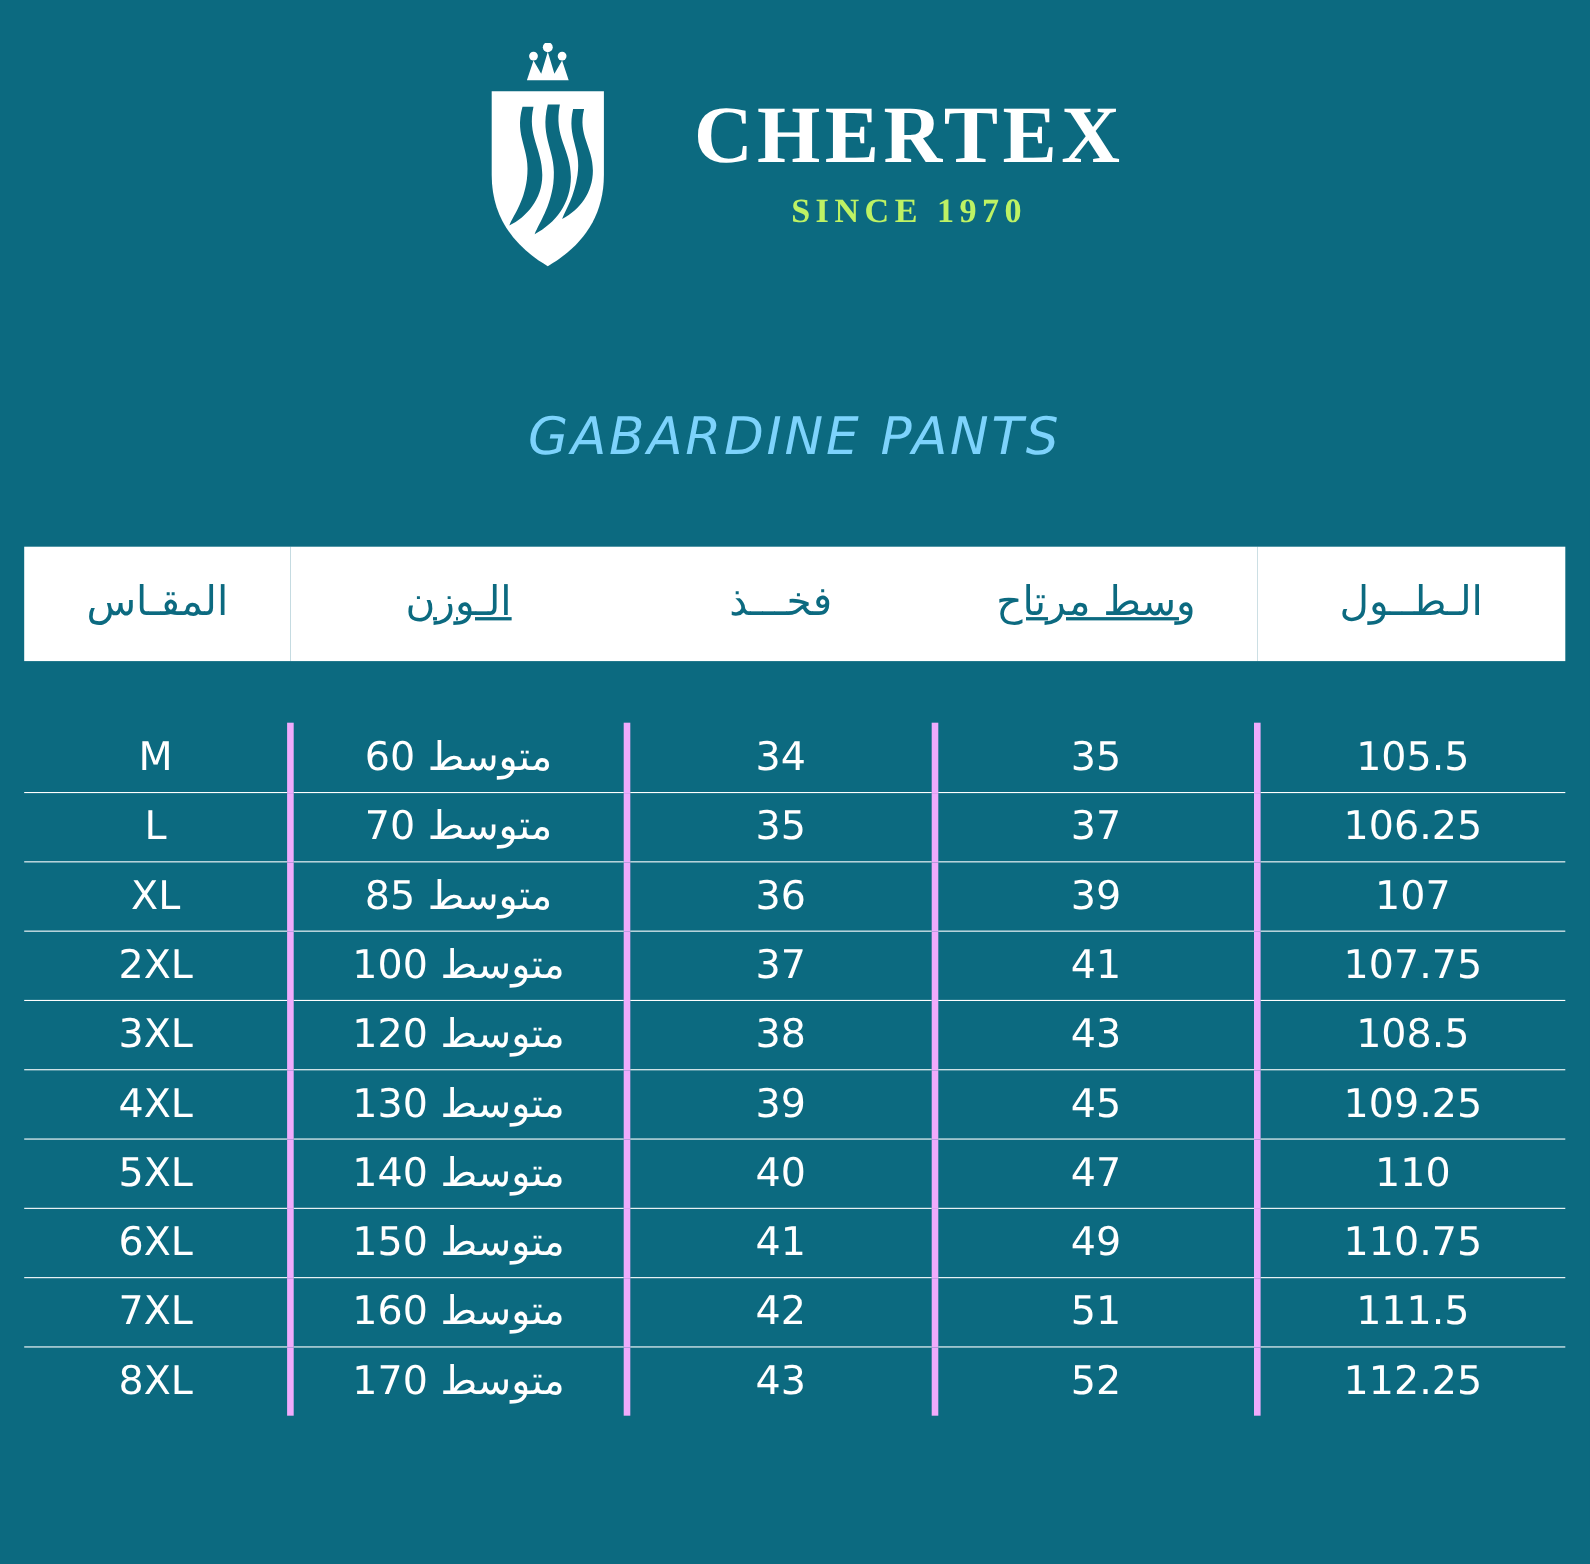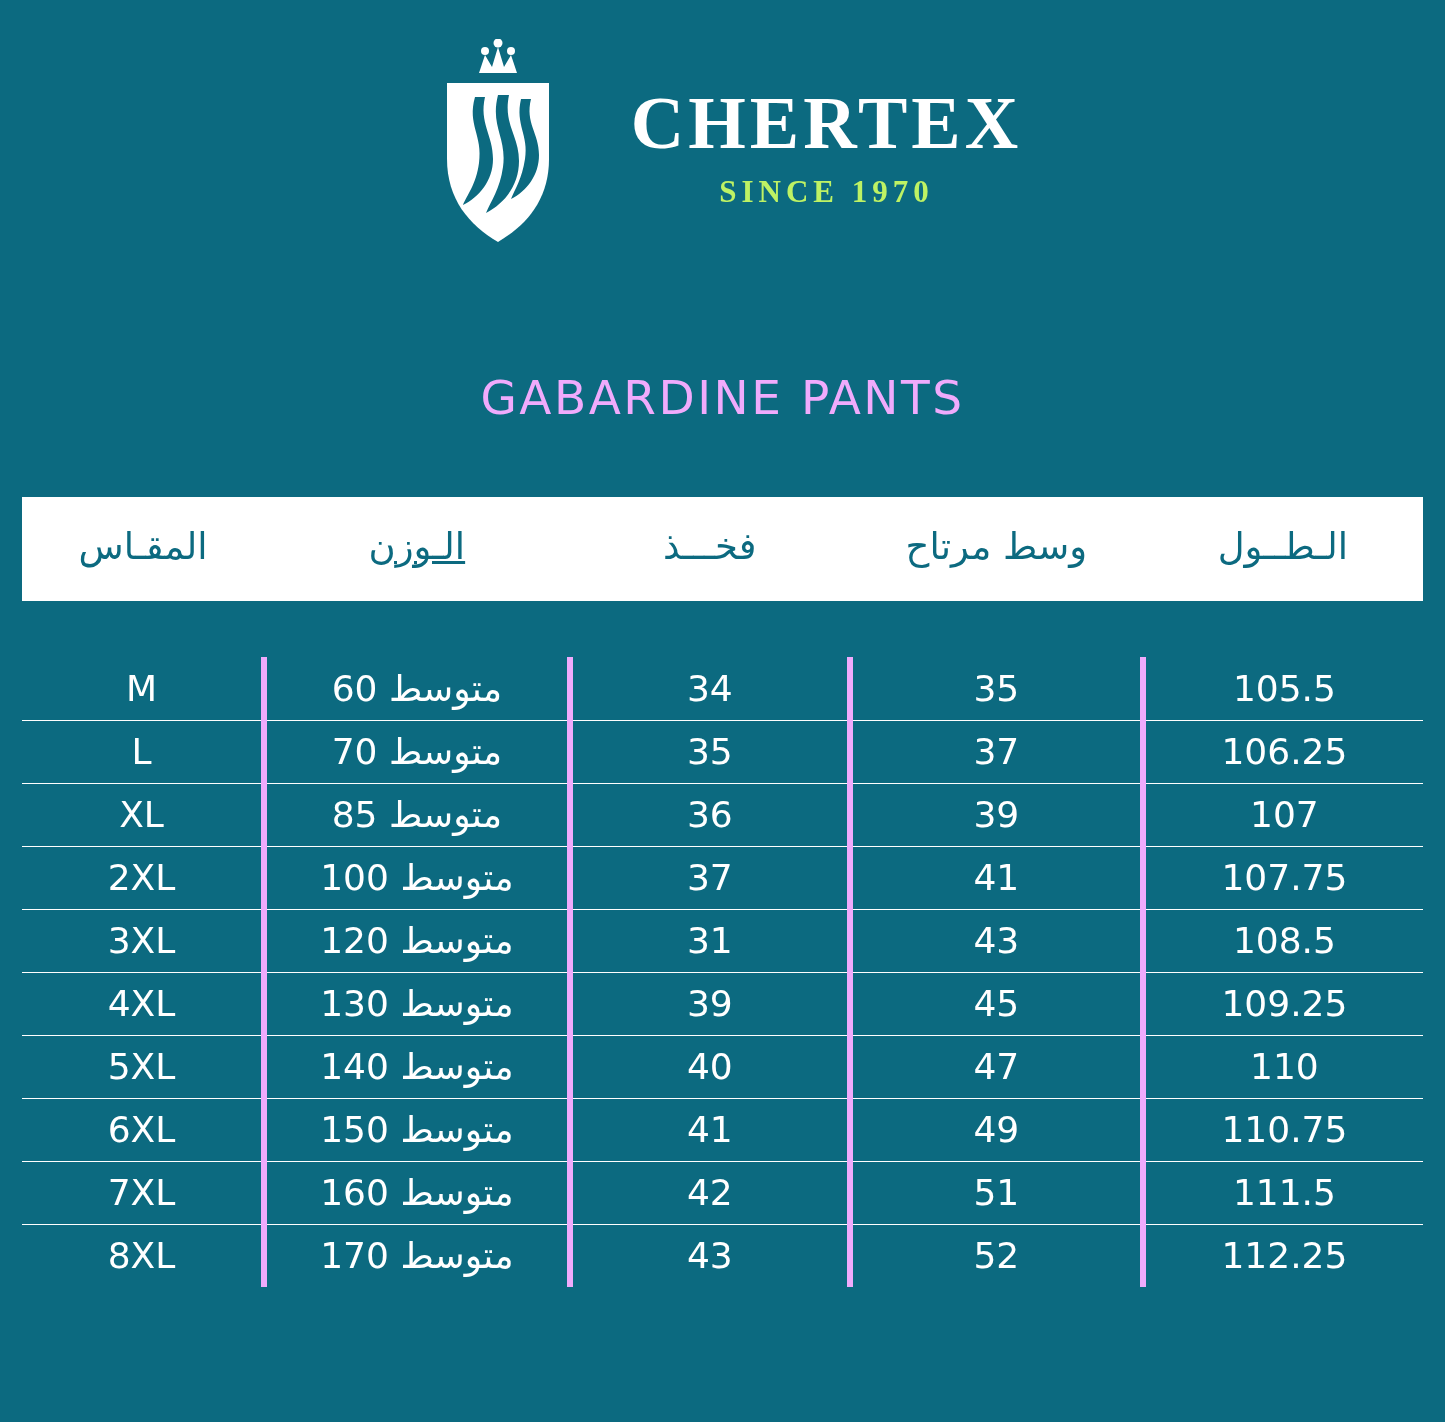--- a/index.html
+++ b/index.html
@@ -55,25 +55,26 @@
     font-weight: bold;
     font-size: 31px;
     letter-spacing: 5px;
     color: #bef264;
     margin-top: 14px;
   }
 
   
   .doc-title {
     text-align: center;
-    color: #f0abfc;
+    color: #7dd3fc;
     font-size: 47px;
     letter-spacing: 2.5px;
     margin-top: 150px;
     font-family: "DejaVu Sans", sans-serif;
+    font-style: italic;
   }
 
   
   .table-wrap {
     margin-top: 72px;
     padding: 0 22px;
     box-sizing: border-box;
   }
   table.size-table {
     width: 100%;
@@ -117,21 +118,21 @@
     border-bottom: none;
   }
   .spacer-row td {
     border: none !important;
     height: 56px !important;
     padding: 0 !important;
   }
   .col-size     { width: 17%; }
   .col-weight   { width: 22%; text-decoration: underline; }
   .col-thigh    { width: 20%; }
-  .col-waist    { width: 21%; }
+  .col-waist    { width: 21%; text-decoration: underline; }
   .col-length   { width: 20%; }
   .latin { font-family: "Liberation Serif", serif; }
 </style>
 </head>
 <body>
 
 <div class="page">
 
   <div class="brand">
     <span class="brand-mark-wrap">
@@ -201,21 +202,21 @@
         <tr>
           <td class="latin">107.75</td>
           <td class="latin">41</td>
           <td class="latin">37</td>
           <td>متوسط 100</td>
           <td class="latin">2XL</td>
         </tr>
         <tr>
           <td class="latin">108.5</td>
           <td class="latin">43</td>
-          <td class="latin">31</td>
+          <td class="latin">38</td>
           <td>متوسط 120</td>
           <td class="latin">3XL</td>
         </tr>
         <tr>
           <td class="latin">109.25</td>
           <td class="latin">45</td>
           <td class="latin">39</td>
           <td>متوسط 130</td>
           <td class="latin">4XL</td>
         </tr>

